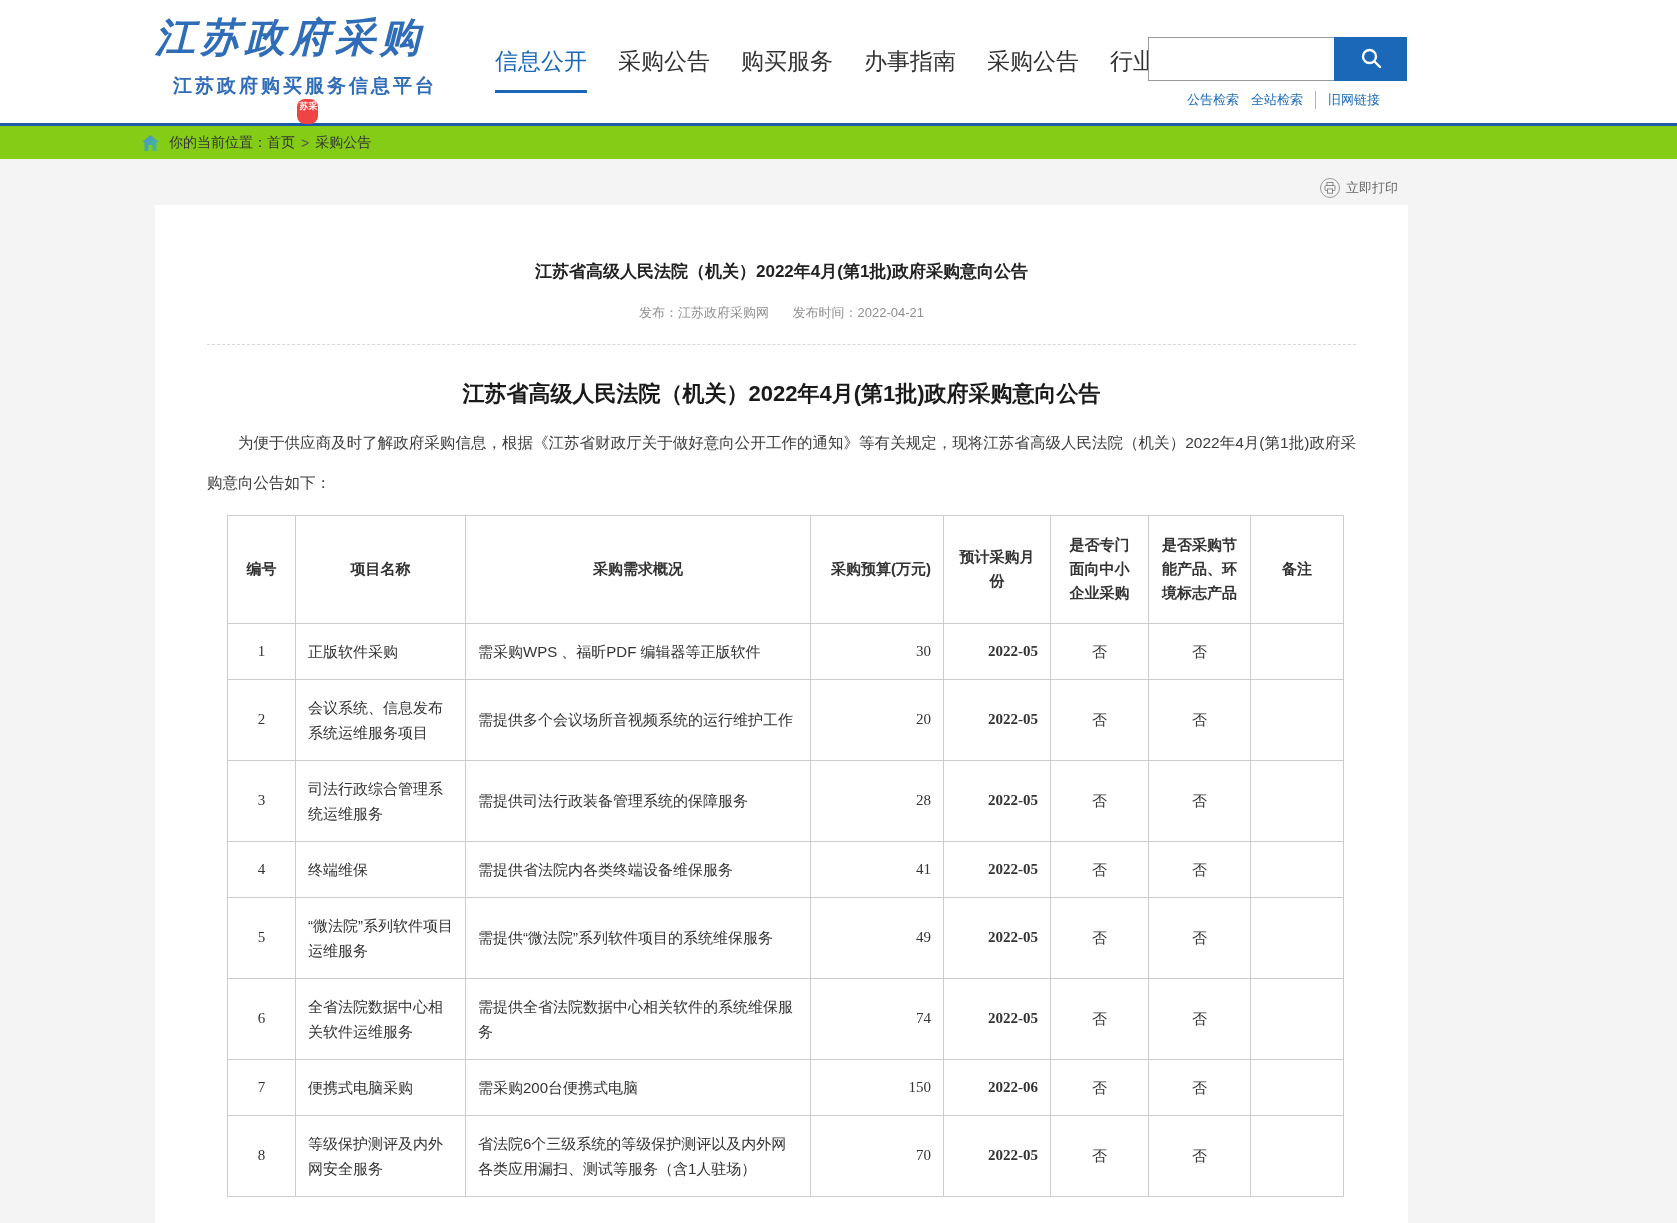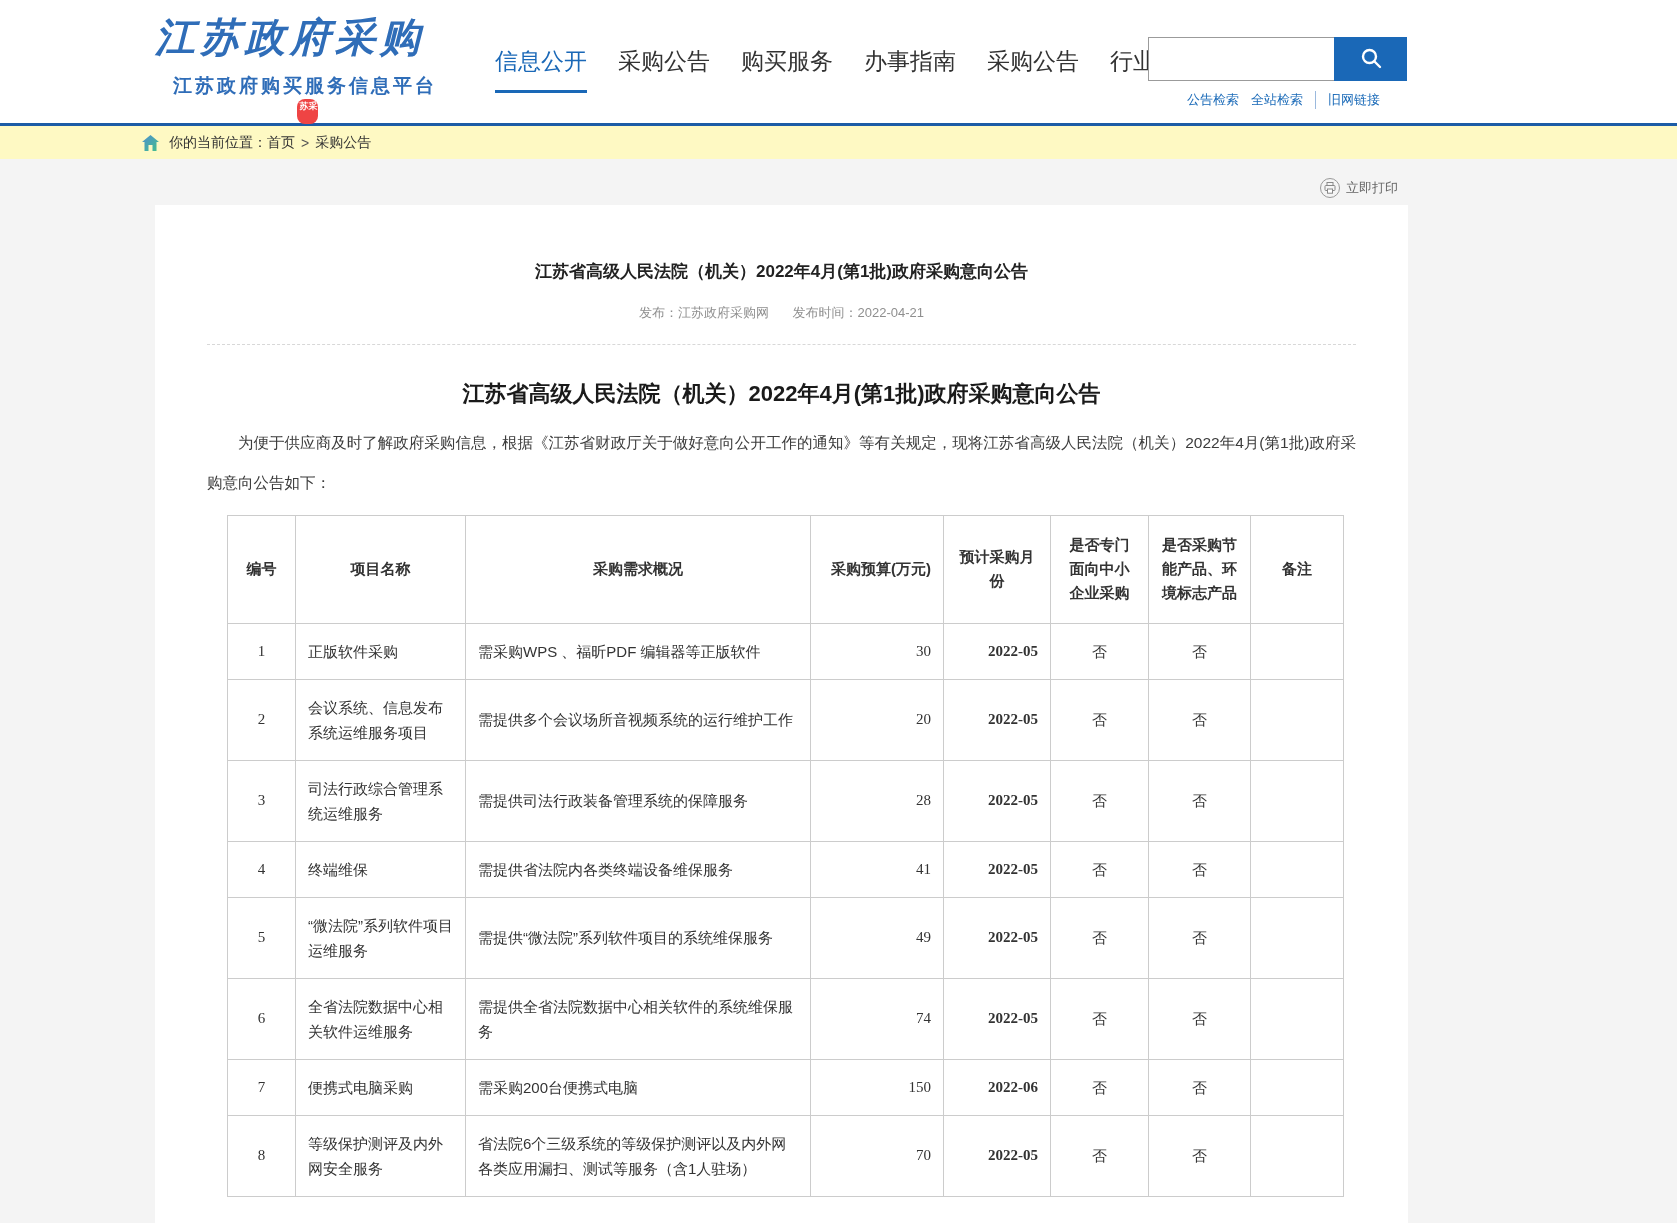--- a/index.html
+++ b/index.html
@@ -49,21 +49,21 @@
   .header-links {
     position:absolute; left:993px; top:91px; width:259px;
     display:flex; justify-content:center; align-items:center;
     font-size:13px; color:#1a6ab8;
   }
   .header-links a { color:#1a6ab8; margin-left:12px; }
   .header-links a.divided { border-left:1px solid #9bb9dd; padding-left:12px; }
 
   
   .breadcrumb-bar {
-    height:36px; background:#fef9c3; border-top:3px solid #1c5ca6;
+    height:36px; background:#84cc16; border-top:3px solid #1c5ca6;
     display:flex; align-items:center; padding-left:142px; font-size:14px; color:#333;
   }
   .crumb-home-icon { width:17px; height:16px; margin-right:10px; }
   .breadcrumb-bar .sep { margin:0 6px; color:#555; }
 
   
   .main-area { position:relative; }
   .print-row {
     width:1253px; margin-left:155px; height:46px;
     display:flex; justify-content:flex-end; align-items:center; padding:16px 10px 4px 0;

